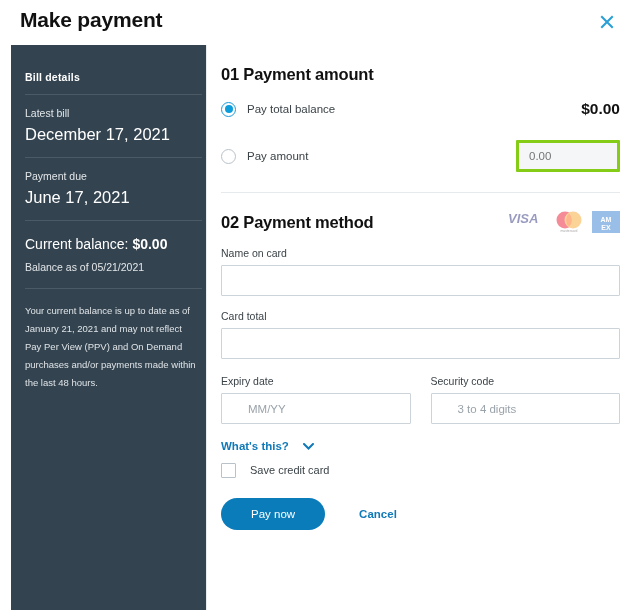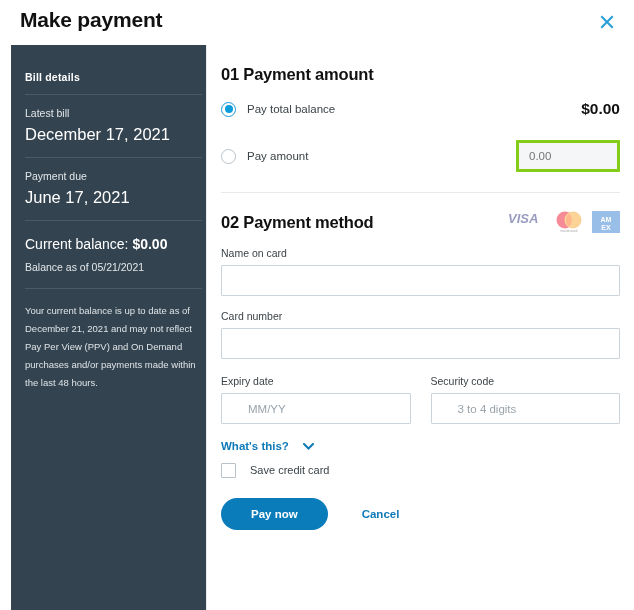--- a/index.html
+++ b/index.html
@@ -128,21 +128,21 @@
     border:1px solid #b9c2c9;background:#fff;border-radius:1px;
     flex:0 0 auto;cursor:pointer;margin-top:1px;
   }
   .save-texts{margin-left:14px;}
   .save-label{font-size:11px;color:#3b4348;line-height:16px;}
   .save-note{font-size:10.5px;color:#3b4348;line-height:17px;margin-top:3px;}
 
   .actions{display:flex;align-items:center;margin-top:20px;}
   .btn-pay{
     background:#0a7cba;color:#ffffff;border:none;border-radius:20px;
-    height:32px;padding:0 30px;font-size:11.5px;font-weight:bold;
+    height:32px;padding:0 30px;font-size:11.5px;font-weight:normal;
     font-family:"Liberation Sans",sans-serif;cursor:pointer;
   }
   .btn-cancel{
     background:none;border:none;color:#1079b8;font-size:11.5px;font-weight:bold;
     font-family:"Liberation Sans",sans-serif;margin-left:28px;cursor:pointer;
   }
 </style>
 </head>
 <body>
 
@@ -173,21 +173,21 @@
     </div>
     <div class="sb-rule"></div>
 
     <div class="sb-balance">
       <span>Current balance:</span>
       <b>$0.00</b>
     </div>
     <div class="sb-asof">Balance as of 05/21/2021</div>
     <div class="sb-rule"></div>
 
-    <div class="sb-note">Your current balance is up to date as of December 21, 2021 and may not reflect Pay Per View (PPV) and On Demand purchases and/or payments made within the last 48 hours.</div>
+    <div class="sb-note">Your current balance is up to date as of January 21, 2021 and may not reflect Pay Per View (PPV) and On Demand purchases and/or payments made within the last 48 hours.</div>
   </div>
 
   <div class="content">
 
     <div class="sec-title">01 Payment amount</div>
 
     <div class="row-radio">
       <div class="radio checked"></div>
       <div class="radio-label">Pay total balance</div>
       <div class="amount-big">$0.00</div>
@@ -220,21 +220,21 @@
         </svg>
       </div>
     </div>
 
     <div class="field">
       <span class="field-label">Name on card</span>
       <input class="input" type="text" placeholder="" style="">
     </div>
 
     <div class="field">
-      <span class="field-label">Card number</span>
+      <span class="field-label">Card total</span>
       <input class="input" type="text" placeholder="" style="">
     </div>
 
     <div class="two-col">
       <div class="field">
         <span class="field-label">Expiry date</span>
         <input class="input" type="text" placeholder="MM/YY" style="">
       </div>
       <div class="field">
         <span class="field-label">Security code</span>

